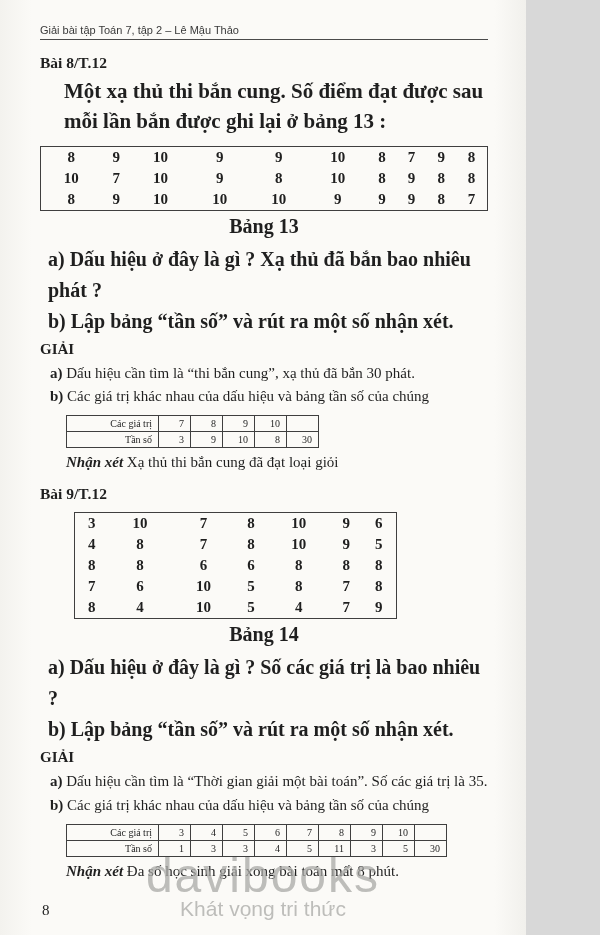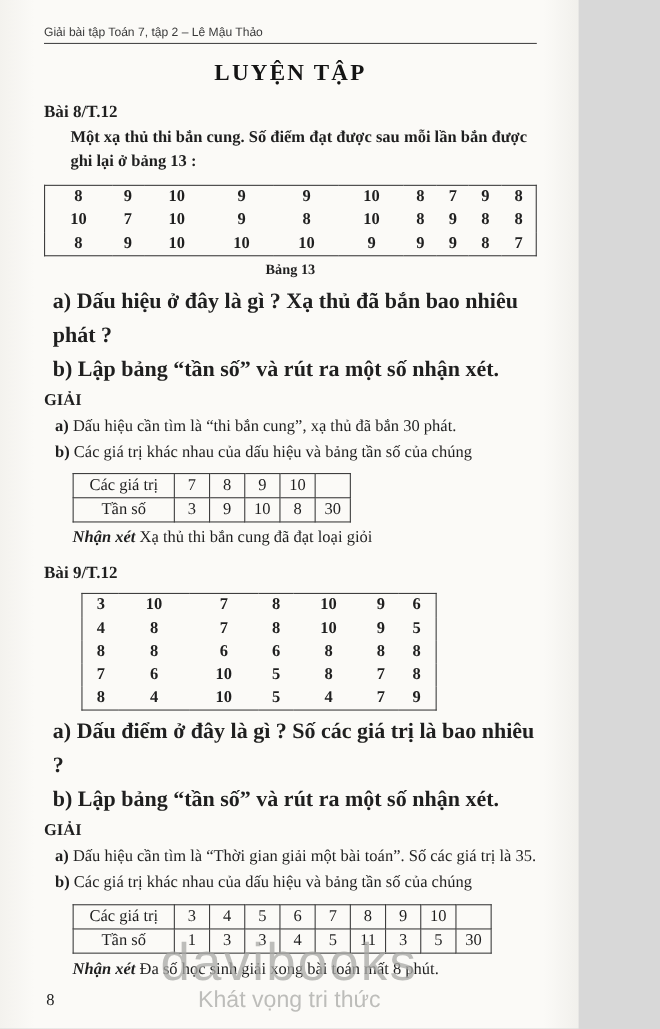--- a/index.html
+++ b/index.html
@@ -7,51 +7,50 @@
   body { background:#d8d8d8; font-family:"Liberation Serif", serif; }
   .page {
     position:relative; width:526px; height:935px; overflow:hidden;
     background:linear-gradient(90deg,#f3f2ee 0%, #fbfaf7 6%, #fbfaf7 94%, #f1f0ec 100%);
     color:#1f1f1f; padding:24px 38px 0 40px;
   }
   .running-head { font-size:11px; color:#3a3a3a; padding-bottom:3px;
     border-bottom:1px solid #4a4a4a; font-family:"Liberation Sans", sans-serif; }
   h1.title { text-align:center; font-size:21px; letter-spacing:2px; margin:14px 0 8px; color:#141414; }
   .ex-label { font-weight:bold; font-size:15.5px; margin-top:14px; }
-  .statement { font-weight:bold; font-size:15px; line-height:1.45; padding-left:24px; margin-top:4px; }
+  .statement { font-weight:bold; font-size:21px; line-height:1.45; padding-left:24px; margin-top:4px; }
   table { border-collapse:collapse; }
   .data-table { width:100%; border:1.2px solid #3f3f3f; margin:9px auto 4px; }
   .data-table td { text-align:center; font-weight:bold; font-size:15px; padding:2px 0; }
   .data-table.narrow { width:72%; margin-left:34px; }
-  .caption { text-align:center; font-weight:bold; font-size:13px; margin:3px 0 6px; }
+  .caption { text-align:center; font-weight:bold; font-size:20px; margin:3px 0 6px; }
   .question { font-weight:bold; font-size:20px; line-height:1.55; padding-left:8px; }
   .giai { text-align:left; font-weight:bold; font-size:15px; margin:4px 0; }
   .answer { font-size:15px; line-height:1.55; padding-left:10px; }
   .answer .lbl { font-weight:bold; }
   .freq-table { margin:7px 0 6px 26px; }
-  .freq-table td { border:1px solid #3f3f3f; text-align:center; font-size:15px; padding:2px 6px; min-width:32px;margin-top:14px; }
+  .freq-table td { border:1px solid #3f3f3f; text-align:right; font-size:10px; padding:2px 6px; min-width:32px;margin-top:14px; }
   .freq-table td:first-child { min-width:92px; }
   .remark { font-size:15px; padding-left:26px; margin:4px 0 2px; }
   .remark .lbl { font-weight:bold; font-style:italic; }
   .watermark { position:absolute; left:0; right:0; bottom:14px; text-align:center;
     color:#a9a9a6; opacity:.75; pointer-events:none; font-family:"Liberation Sans", sans-serif; }
   .watermark .big { font-size:48px; letter-spacing:2px; }
   .watermark .small { font-size:21px; margin-top:-6px; }
   .page-number { position:absolute; left:42px; bottom:16px; font-size:15px; color:#222; }
 </style>
 </head>
 <body>
 
 <div class="page">
 
   <div class="running-head">
     <span>Giải bài tập Toán 7, tập 2 – Lê Mậu Thảo</span>
   </div>
 
-  <h1 class="title">LUYỆN TẬP</h1>
 
   <section>
     <div class="ex-label">Bài 8/T.12</div>
     <p class="statement">Một xạ thủ thi bắn cung. Số điểm đạt được sau mỗi lần bắn được ghi lại ở bảng 13 :</p>
 
     <table class="data-table">
       <tbody>
           <tr>
             <td>8</td>
             <td>9</td>
@@ -178,22 +177,23 @@
             <td>8</td>
             <td>4</td>
             <td>10</td>
             <td>5</td>
             <td>4</td>
             <td>7</td>
             <td>9</td>
           </tr>
         </tbody>
     </table>
-
-    <p class="question">a) Dấu điểm ở đây là gì ? Số các giá trị là bao nhiêu ?</p>
+    <div class="caption">Bảng 14</div>
+
+    <p class="question">a) Dấu hiệu ở đây là gì ? Số các giá trị là bao nhiêu ?</p>
     <p class="question">b) Lập bảng “tần số” và rút ra một số nhận xét.</p>
 
     <div class="giai">GIẢI</div>
 
     <p class="answer">
       <span class="lbl">a)</span>
       <span>Dấu hiệu cần tìm là “Thời gian giải một bài toán”. Số các giá trị là 35.</span>
     </p>
     <p class="answer">
       <span class="lbl">b)</span>

